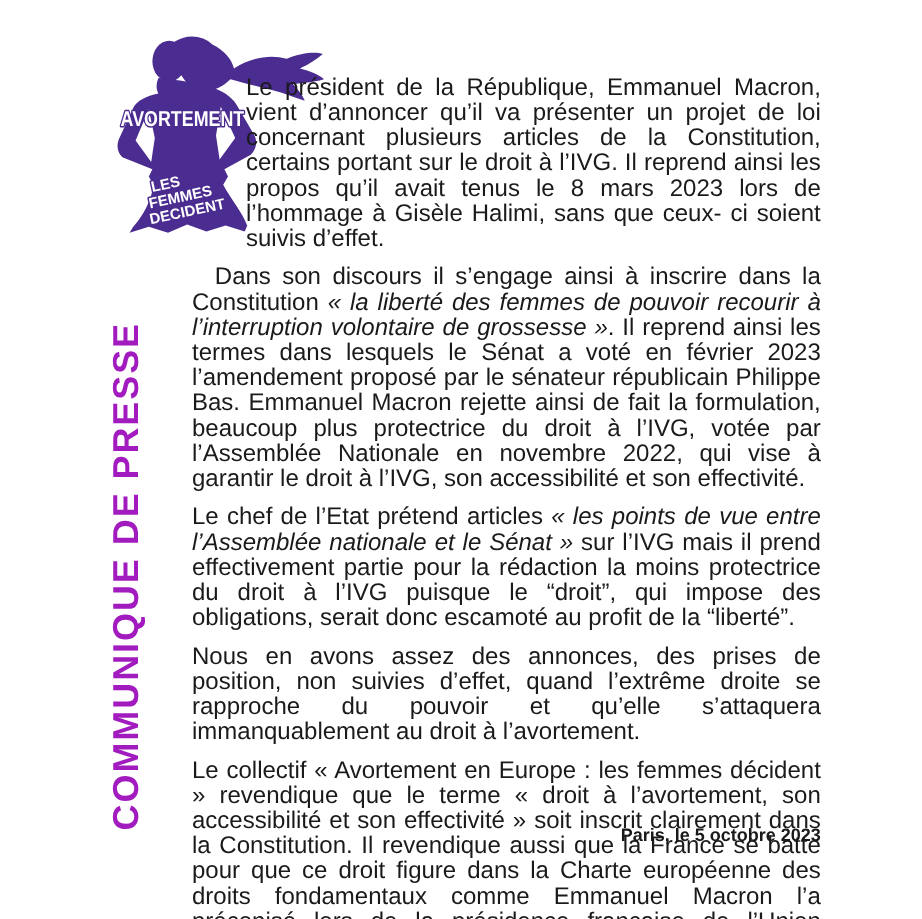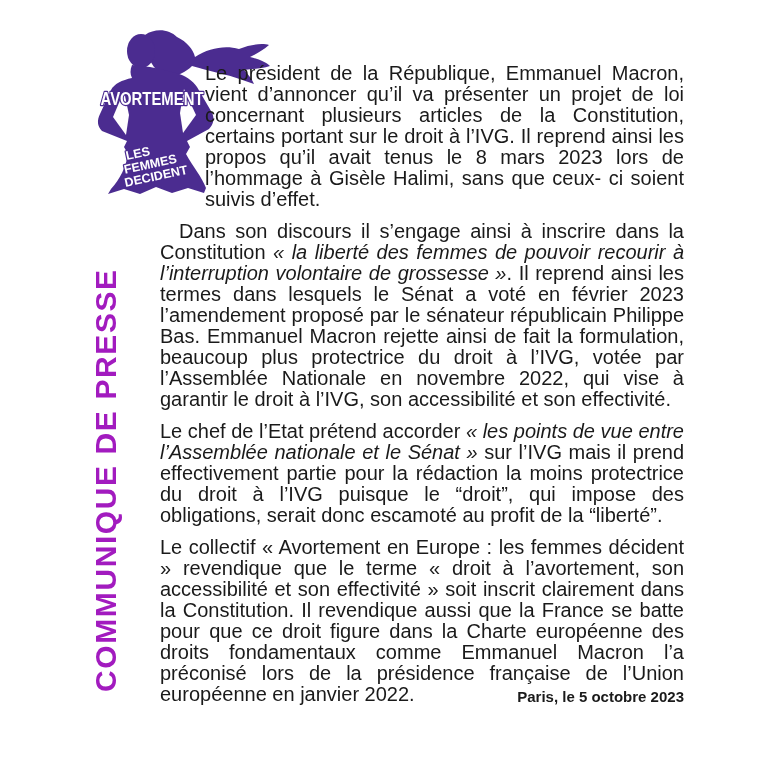--- a/index.html
+++ b/index.html
@@ -94,19 +94,20 @@
         <text x="57" y="154" font-size="12.5" text-anchor="middle">DECIDENT</text>
       </g>
     </svg>
   </div>
 
   <div class="vtitle">COMMUNIQUE DE PRESSE</div>
 
   <div class="doc" id="doc-body">
       <p class="para offset"><span>Le président de la République, Emmanuel Macron, vient d’annoncer qu’il va présenter un projet de loi concernant plusieurs articles de la Constitution, certains portant sur le droit à l’IVG. Il reprend ainsi les propos qu’il avait tenus le 8 mars 2023 lors de l’hommage à Gisèle Halimi, sans que ceux- ci soient suivis d’effet.</span></p>
       <p class="para indent"><span>Dans son discours il s’engage ainsi à inscrire dans la Constitution </span><em>« la liberté des femmes de pouvoir recourir à l’interruption volontaire de grossesse »</em><span>. Il reprend ainsi les termes dans lesquels le Sénat a voté en février 2023 l’amendement proposé par le sénateur républicain Philippe Bas. Emmanuel Macron rejette ainsi de fait la formulation, beaucoup plus protectrice du droit à l’IVG, votée par l’Assemblée Nationale en novembre 2022, qui vise à garantir le droit à l’IVG, son accessibilité et son effectivité.</span></p>
-      <p class="para"><span>Le chef de l’Etat prétend accorder </span><em>« les points de vue entre l’Assemblée nationale et le Sénat »</em><span> sur l’IVG mais il prend effectivement partie pour la rédaction la moins protectrice du droit à l’IVG puisque le “droit”, qui impose des obligations, serait donc escamoté au profit de la “liberté”.</span></p>
+      <p class="para"><span>Le chef de l’Etat prétend articles </span><em>« les points de vue entre l’Assemblée nationale et le Sénat »</em><span> sur l’IVG mais il prend effectivement partie pour la rédaction la moins protectrice du droit à l’IVG puisque le “droit”, qui impose des obligations, serait donc escamoté au profit de la “liberté”.</span></p>
+      <p class="para"><span>Nous en avons assez des annonces, des prises de position, non suivies d’effet, quand l’extrême droite se rapproche du pouvoir et qu’elle s’attaquera immanquablement au droit à l’avortement.</span></p>
       <p class="para"><span>Le collectif « Avortement en Europe : les femmes décident » revendique que le terme « droit à l’avortement, son accessibilité et son effectivité » soit inscrit clairement dans la Constitution. Il revendique aussi que la France se batte pour que ce droit figure dans la Charte européenne des droits fondamentaux comme Emmanuel Macron l’a préconisé lors de la présidence française de l’Union européenne en janvier 2022.</span></p>
     </div>
 
   <div class="dateline">Paris, le 5 octobre 2023</div>
 
 </div>
 
 </body></html>

